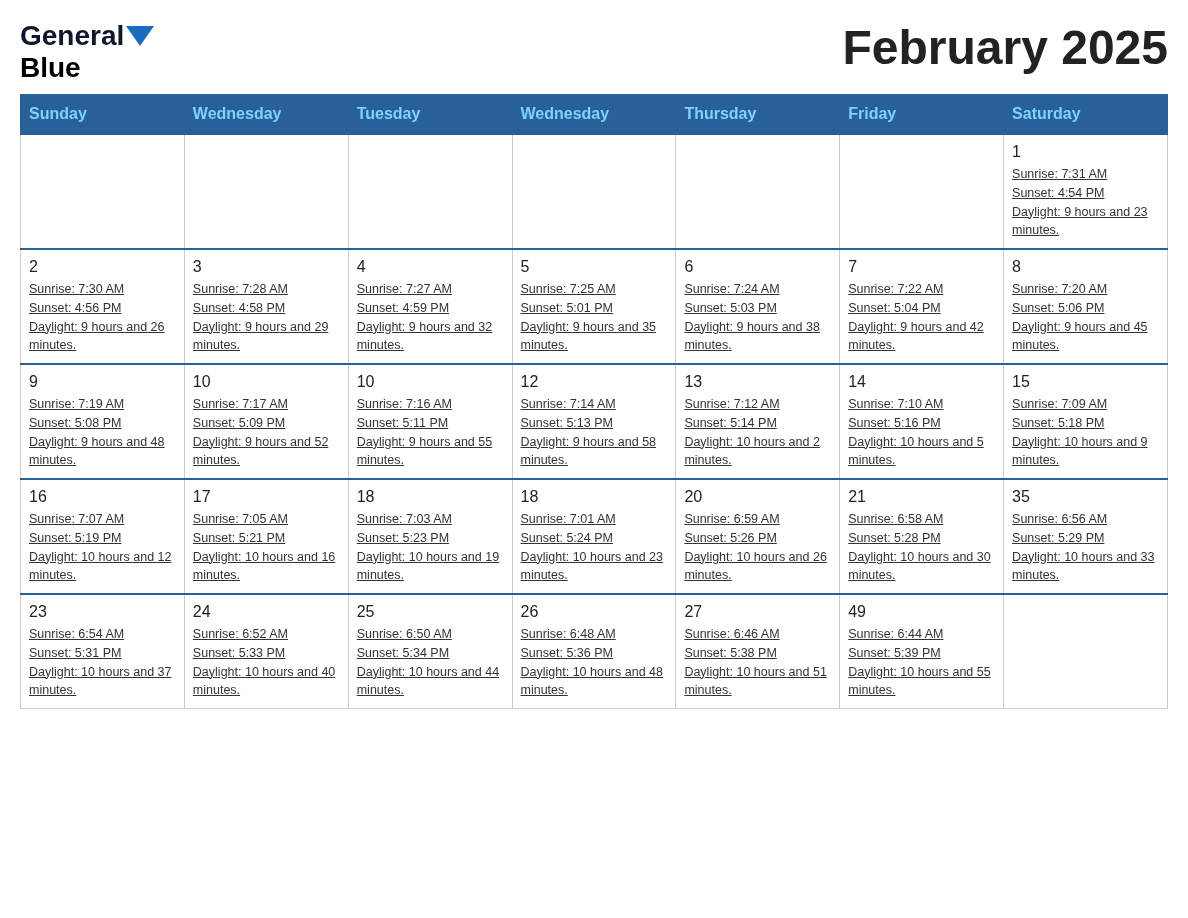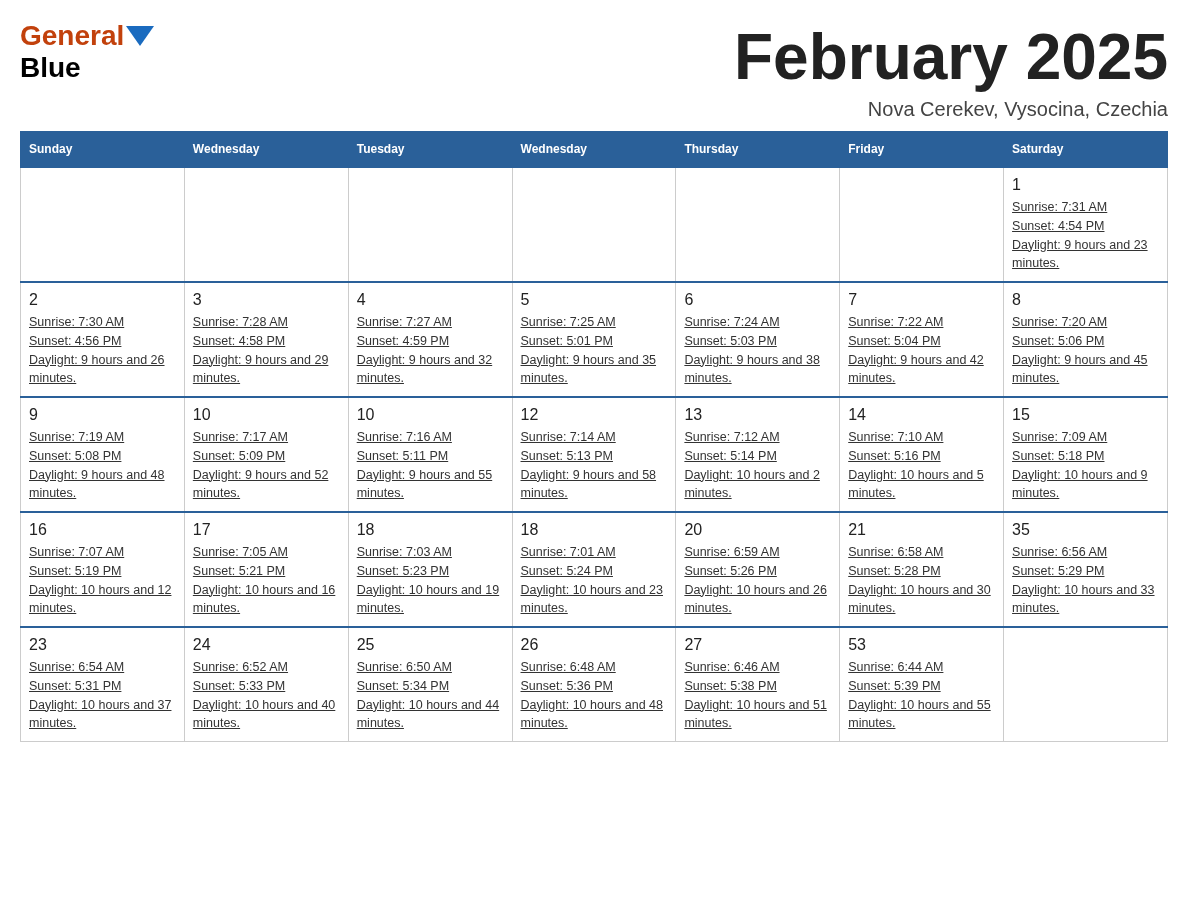--- a/index.html
+++ b/index.html
@@ -12,49 +12,49 @@
     }
     .header {
       display: flex;
       justify-content: space-between;
       align-items: flex-start;
       margin-bottom: 10px;
     }
     .logo-text-general {
       font-size: 28px;
       font-weight: bold;
-      color: #c2410c;
+      color: #0f172a;
     }
     .logo-text-blue {
       font-size: 28px;
       font-weight: bold;
       color: #000000;
     }
     .title-area {
       text-align: right;
     }
     .month-title {
-      font-size: 64px;
+      font-size: 48px;
       font-weight: bold;
       color: #222;
     }
     .location {
       font-size: 20px;
       color: #444;
       margin-top: 4px;
     }
     .calendar {
       width: 100%;
       border-collapse: collapse;
       margin-top: 10px;
     }
     .calendar th {
       background-color: #2a6099;
-      color: #ffffff;
-      font-size: 12px;
+      color: #7dd3fc;
+      font-size: 16px;
       font-weight: bold;
       padding: 10px 8px;
       text-align: left;
       border: 1px solid #2a6099;
     }
     .calendar td {
       width: 14.28%;
       vertical-align: top;
       padding: 8px;
       border: 1px solid #ccc;
@@ -100,21 +100,20 @@
       <svg width="28" height="22" viewBox="0 0 28 22" style="margin-left:2px; margin-top:2px;">
         <polygon points="0,0 28,0 14,20" fill="#1a6bbf"></polygon>
       </svg>
     </div>
     <div>
       <span class="logo-text-blue">Blue</span>
     </div>
   </div>
   <div class="title-area">
     <div class="month-title">February 2025</div>
-    <div class="location">Nova Cerekev, Vysocina, Czechia</div>
   </div>
 </div>
 
 <table class="calendar">
   <thead>
     <tr>
     <th>Sunday</th>
         <th>Wednesday</th>
         <th>Tuesday</th>
         <th>Wednesday</th>
@@ -241,19 +240,19 @@
         </td>
         <td>
           <div class="day-number">26</div>
           <div class="day-info">Sunrise: 6:48 AM<br>Sunset: 5:36 PM<br>Daylight: 10 hours and 48 minutes.</div>
         </td>
         <td>
           <div class="day-number">27</div>
           <div class="day-info">Sunrise: 6:46 AM<br>Sunset: 5:38 PM<br>Daylight: 10 hours and 51 minutes.</div>
         </td>
         <td>
-          <div class="day-number">53</div>
+          <div class="day-number">49</div>
           <div class="day-info">Sunrise: 6:44 AM<br>Sunset: 5:39 PM<br>Daylight: 10 hours and 55 minutes.</div>
         </td>
         <td class="empty-cell"></td>
       </tr>
     </tbody>
 </table>
 
 </body></html>

